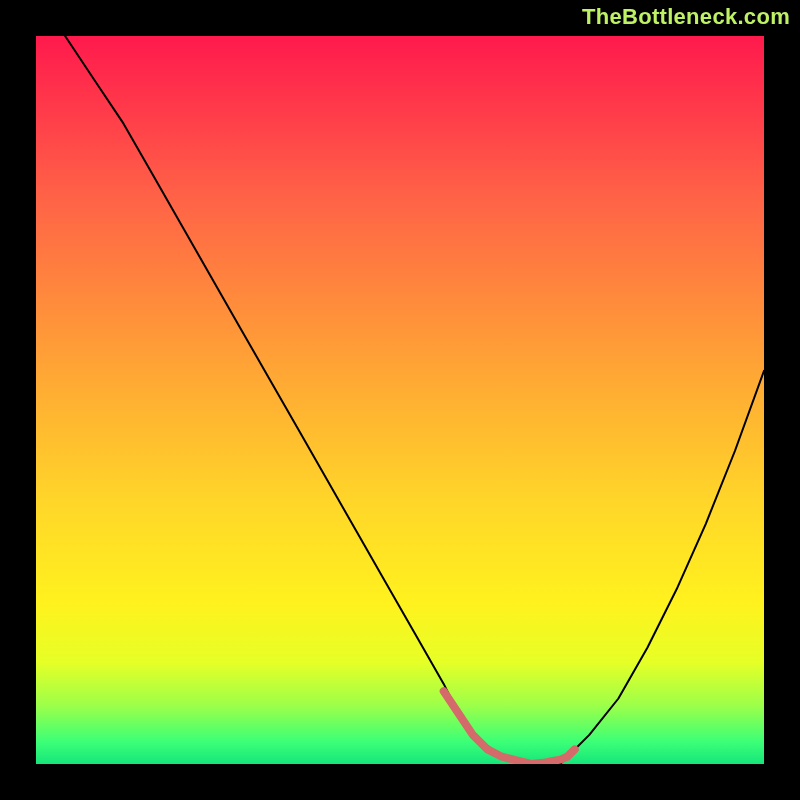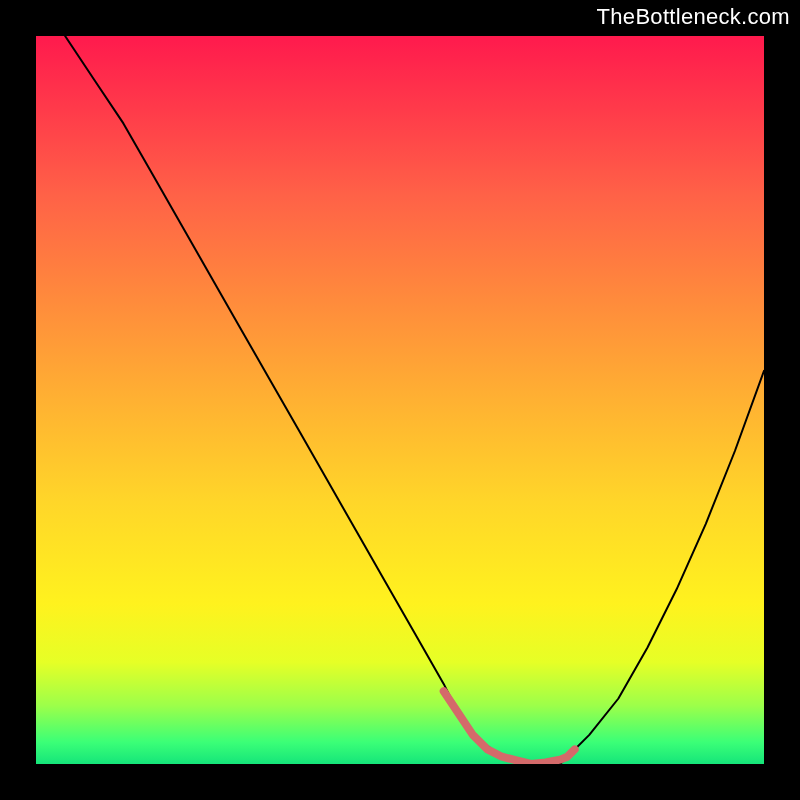--- a/index.html
+++ b/index.html
@@ -14,23 +14,23 @@
   .frame {
     position: relative;
     width: 800px;
     height: 800px;
     background: #000;
   }
   .watermark {
     position: absolute;
     top: 4px;
     right: 10px;
-    color: #ffffff;
+    color: #bef264;
     font-size: 22px;
-    font-weight: 400;
+    font-weight: 700;
     letter-spacing: 0.3px;
     z-index: 10;
     margin-left: 8px;
   }
   .plot-area {
     position: absolute;
     left: 36px;
     top: 36px;
     width: 728px;
     height: 728px;

